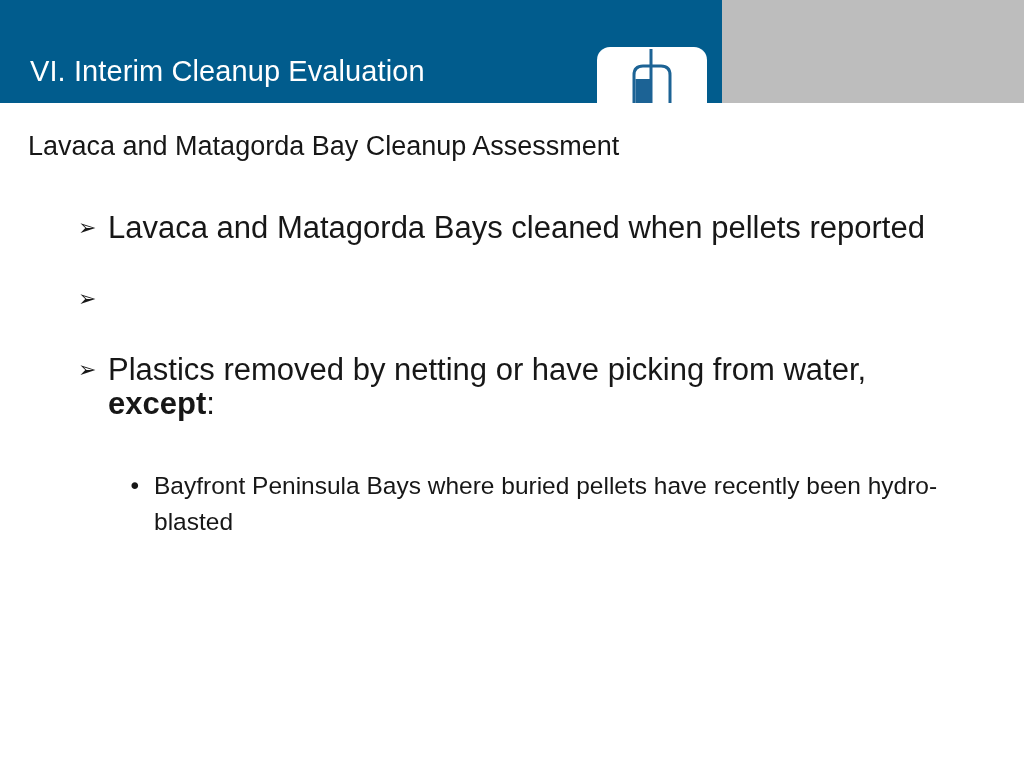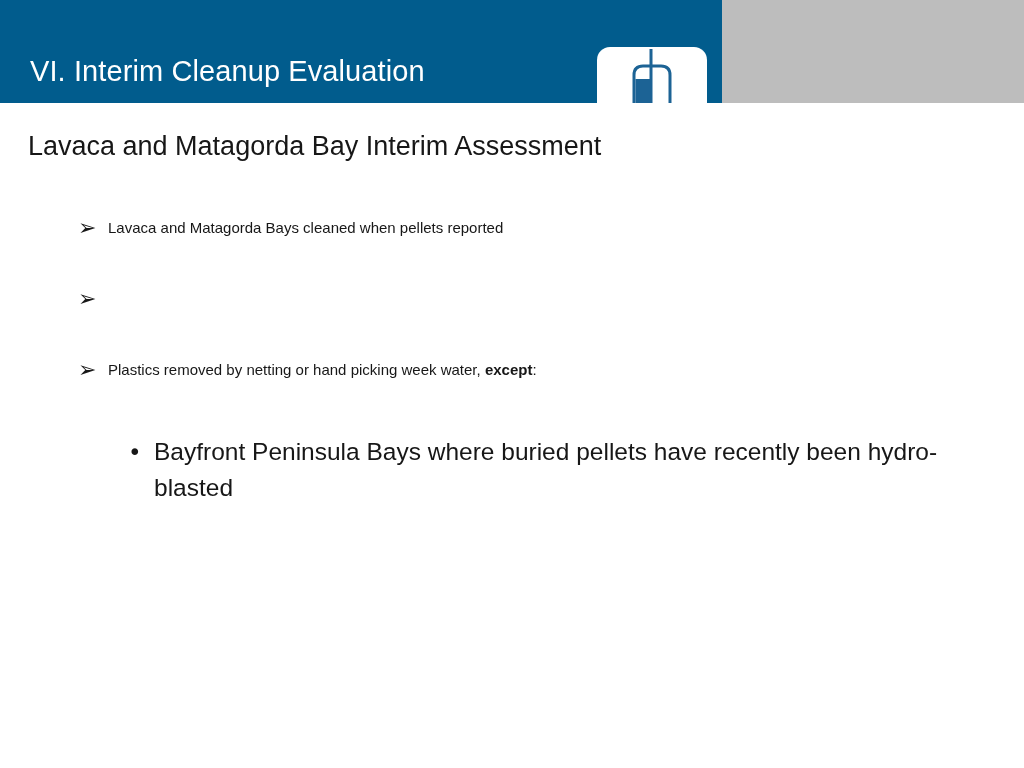--- a/index.html
+++ b/index.html
@@ -124,21 +124,21 @@
   .level-1 .marker {
     flex: 0 0 auto;
     width: 30px;
     font-size: 22px;
     line-height: 34px;
     color: #171717;
     font-family: "DejaVu Sans", sans-serif;
   }
   .level-1 .btext {
     flex: 1 1 auto;
-    font-size: 15px;
+    font-size: 31px;
     line-height: 34px;
   }
 
   
   .level-2 {
     padding-left: 128px;
     padding-right: 40px;
     margin-top: 47px;
   }
   .level-2 .marker {
@@ -177,36 +177,36 @@
 
         <path d="M9 54 L9 26 Q9 17 18 17 L36 17 Q45 17 45 26 L45 54" fill="none" stroke="#1C6395" stroke-width="3"></path>
 
         <rect x="10.5" y="30" width="15" height="24" fill="#1C6395"></rect>
       </svg>
     </div>
   </div>
 
   <div id="body-area">
 
-    <h2 id="section-heading">Lavaca and Matagorda Bay Interim Assessment</h2>
+    <h2 id="section-heading">Lavaca and Matagorda Bay Cleanup Assessment</h2>
 
     <div id="bullet-list">
 
       <div class="bullet-row level-1">
         <span class="marker">➢</span>
         <span class="btext">Lavaca and Matagorda Bays cleaned when pellets reported</span>
       </div>
 
       <div class="bullet-row level-1">
         <span class="marker">➢</span>
       </div>
 
       <div class="bullet-row level-1">
         <span class="marker">➢</span>
-        <span class="btext"><span>Plastics removed by netting or hand picking week water, </span><span class="em-bold-italic">except</span><span>:</span></span>
+        <span class="btext"><span>Plastics removed by netting or have picking from water, </span><span class="em-bold-italic">except</span><span>:</span></span>
       </div>
 
       <div class="bullet-row level-2">
         <span class="marker">•</span>
         <span class="btext">Bayfront Peninsula Bays where buried pellets have recently been hydro-blasted</span>
       </div>
 
     </div>
   </div>
 </div>

